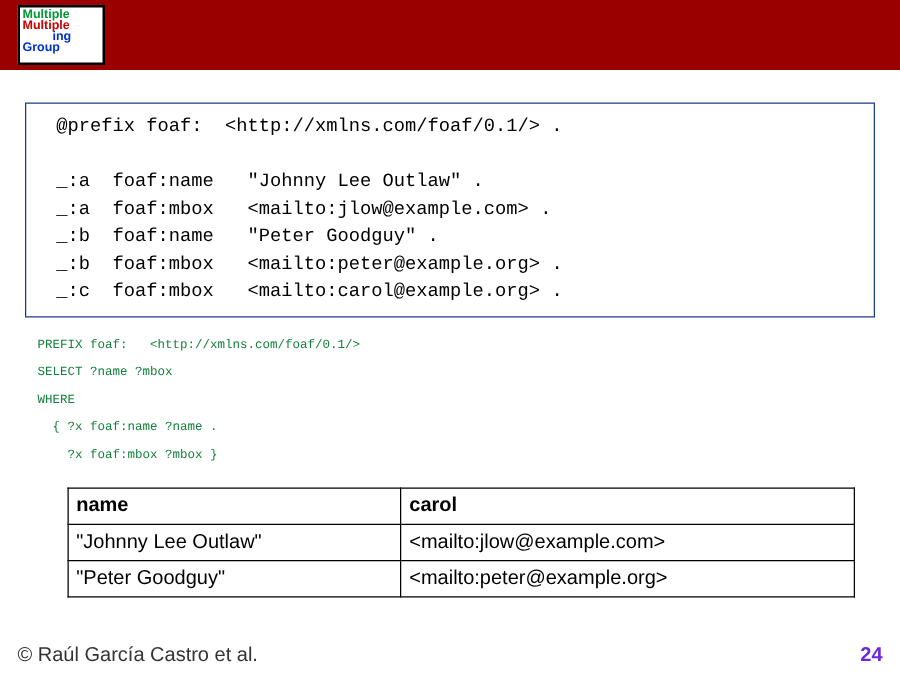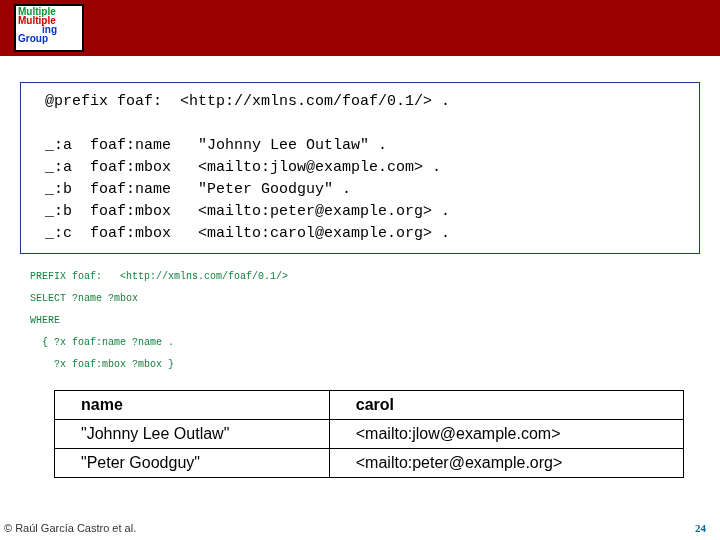--- a/index.html
+++ b/index.html
@@ -7,24 +7,24 @@
   .titlebar { height: 56px; background: #9a0000; position: relative; }
   .logo { position: absolute; left: 14px; top: 4px; width: 70px; height: 48px; background: #fff; border: 2px solid #000; font-size: 7px; line-height: 8px; padding: 2px; }
   .logo .b1 { color:#093; font-weight:bold; font-size:10px; }
   .logo .b2 { color:#c00; font-weight:bold; font-size:10px; }
   .logo .b3 { color:#03c; font-weight:bold; font-size:10px;padding-left:24px; }
   .title { position: absolute; right: 18px; top: 8px; color: #fff; font-size: 30px; font-weight: bold; }
   .codebox { margin: 26px 20px 0 20px; border: 1.5px solid #1a3a8a; padding: 8px 24px; font-family: "Courier New", monospace; font-size: 15px; line-height: 22px; white-space: pre; color: #000; }
   .querybox { margin: 8px 20px 0 20px; padding: 4px 10px; font-family: "Courier New", monospace; font-size: 10px; line-height: 22px; white-space: pre; color: #15803d; }
   .tablewrap { margin: 10px 36px 0 54px; }
   table { border-collapse: collapse; width: 100%; }
-  th, td { border: 1.5px solid #000; padding: 5px 26px; text-align: left; font-size: 16px; }
+  th, td { border: 1.5px solid #000; padding: 5px 6px; text-align: left; font-size: 16px; }
   th { font-weight: bold; background: #fff; }
-  .footer { position: absolute; bottom: 6px; left: 4px; right: 14px; font-size: 11px; color: #333; }
-  .footer .pg { float: right; color: #0369a1; font-weight: bold; font-family: Liberation Serif, serif; }
+  .footer { position: absolute; bottom: 6px; left: 14px; right: 14px; font-size: 16px; color: #333; }
+  .footer .pg { float: right; color: #6d28d9; font-weight: bold; }
 </style>
 </head>
 <body>
 
 <div class="titlebar">
   <div class="logo">
     <span class="b1">Multiple</span><br>
     <span class="b2">Multiple</span><br>
     <span class="b3">ing Group</span>
   </div>

